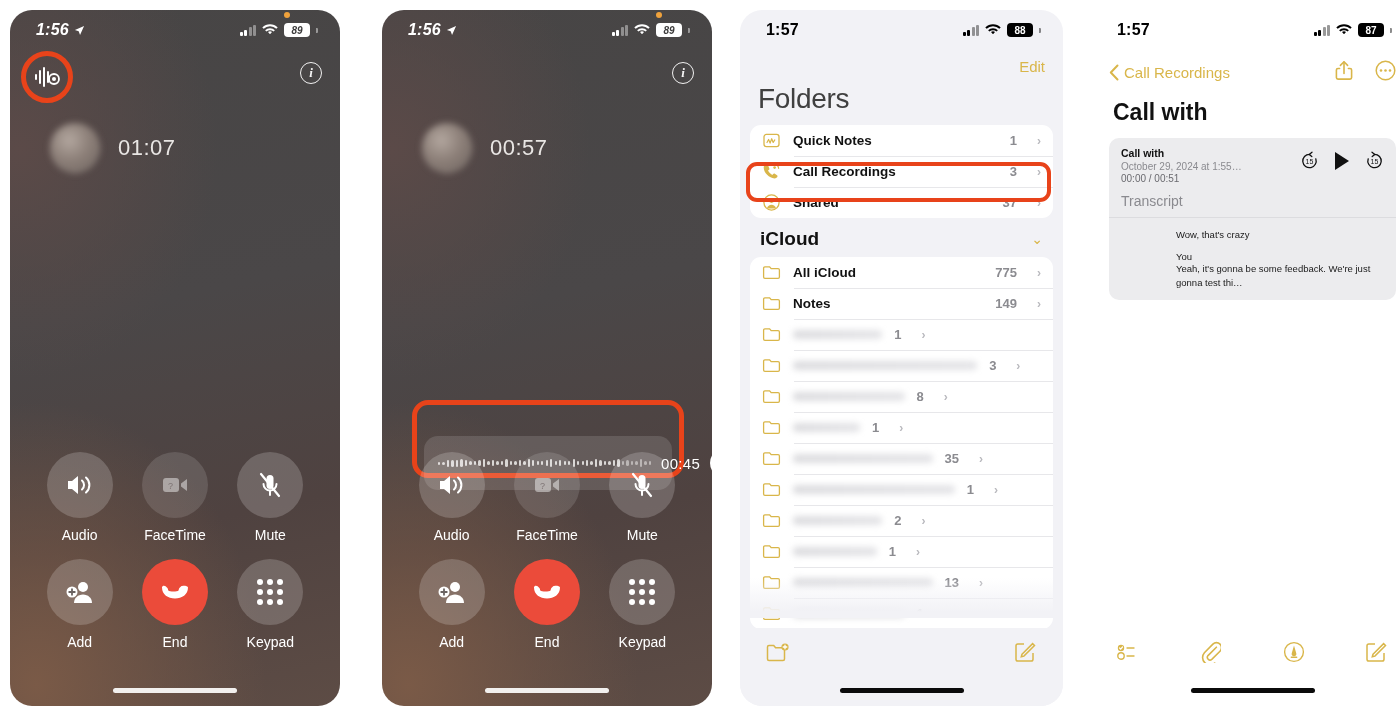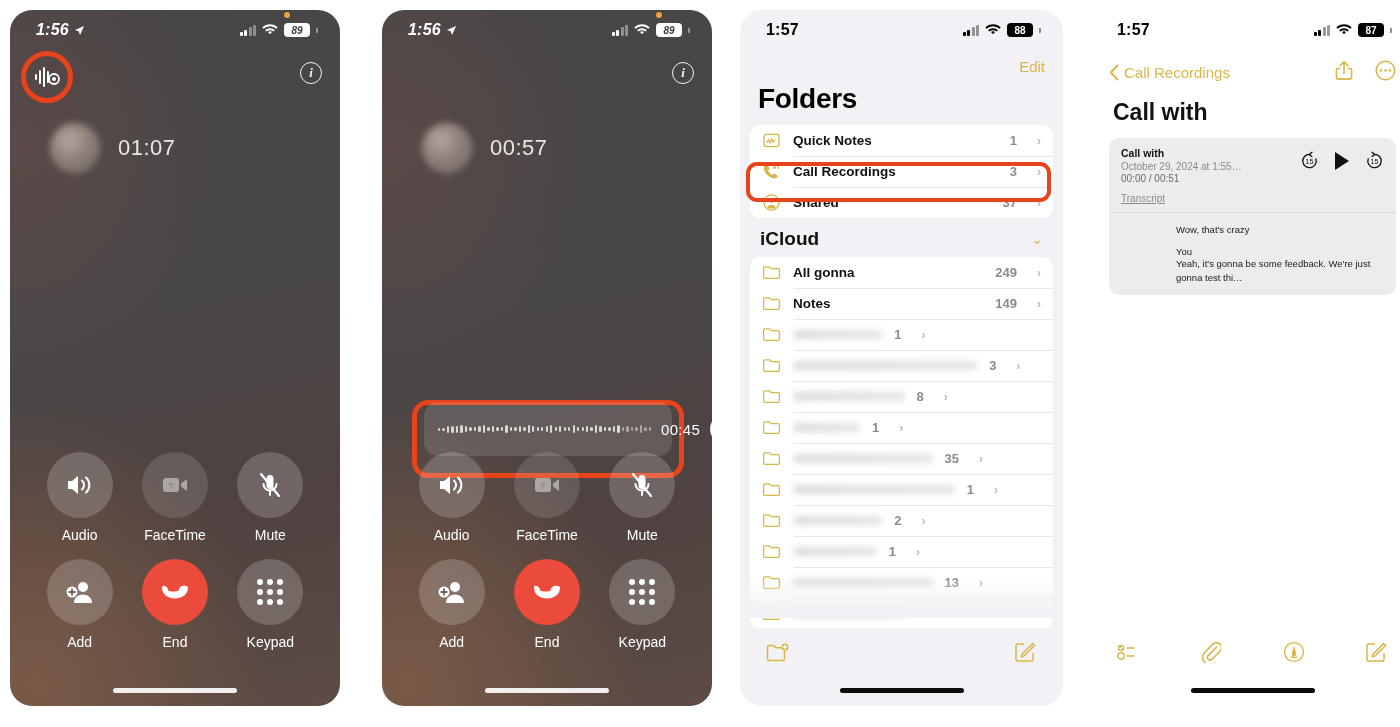--- a/index.html
+++ b/index.html
@@ -106,21 +106,21 @@
   }
   .call-timer { color: #e9e6e4; font-size: 22px; letter-spacing: .5px; }
 
   
   .rec-hl {
     position: absolute; left: 30px; top: 390px;
     width: 272px; height: 78px;
     border: 5px solid #e8431a; border-radius: 16px;
   }
   .rec-pill {
-    position: absolute; left: 42px; top: 392px;
+    position: absolute; left: 42px; top: 426px;
     width: 248px; height: 54px;
     border-radius: 14px;
     background: rgba(255,255,255,.13);
     display: flex; align-items: center;
     padding: 0 8px 0 14px; gap: 10px;
   }
   .waveform { flex: 1; display: flex; align-items: center; gap: 2.2px; height: 16px; }
   .waveform i { width: 2.3px; border-radius: 2px; background: #e7e4e2; display:block; }
   .rec-time { color: #fff; font-size: 15px; letter-spacing: .3px; }
   .stop-btn {
@@ -152,21 +152,21 @@
   .home-ind {
     position: absolute; left: 50%; transform: translateX(-50%);
     bottom: 13px; width: 124px; height: 5px; border-radius: 3px;
   }
   .home-ind.light-bar { background: #f2f0ee; }
   .home-ind.dark-bar { background: #0b0b0b; }
 
   
   .edit-row { display: flex; justify-content: flex-end; padding: 8px 18px 0; }
   .edit-link { color: #d9b64a; font-size: 15px; }
-  .folders-title { font-size: 28px; font-weight: bold; color: #000000; padding: 8px 18px 10px; letter-spacing: -.3px; }
+  .folders-title { font-size: 28px; font-weight: normal; color: #404040; padding: 8px 18px 10px; letter-spacing: -.3px; }
   .sec-head {
     display: flex; align-items: center; justify-content: space-between;
     padding: 10px 20px 7px;
   }
   .sec-head .t { font-size: 19px; font-weight: bold; color: #111; }
   .chev-down { color: #d9b64a; font-size: 14px; }
 
   .card {
     background: #fff; border-radius: 11px; margin: 0 10px;
     overflow: hidden;
@@ -234,21 +234,21 @@
   .ac-date { font-size: 10px; color: #8a8a8f; margin-top: 2px; white-space: nowrap; overflow: hidden; text-overflow: ellipsis; }
   .ac-time { font-size: 10px; color: #6a6a6f; margin-top: 1px; }
   .ac-ctrls { display: flex; align-items: center; gap: 16px; padding-top: 4px; }
   .skip { width: 19px; height: 19px; }
   .play-tri {
     width: 0; height: 0;
     border-left: 14px solid #111;
     border-top: 9px solid transparent;
     border-bottom: 9px solid transparent;
   }
-  .ac-transcript-lbl { font-size: 10px; color: #8a8a8f; padding: 2px 12px 8px; text-decoration: underline; }
+  .ac-transcript-lbl { font-size: 14px; color: #8a8a8f; padding: 2px 12px 8px; }
   .ac-divider { height: 1px; background: #dcdcdf; }
   .ac-body { padding: 10px 20px 11px; margin-left: 47px; }
   .tr-line { font-size: 9.5px; color: #1a1a1a; line-height: 1.45; }
   .tr-spk { font-size: 9.5px; color: #1a1a1a; margin-top: 9px; }
 </style>
 </head>
 <body>
 
 <div class="board">
 
@@ -596,22 +596,22 @@
       <span class="t">iCloud</span>
       <span class="chev-down">⌄</span>
     </div>
     <div class="card" id="icloud-folders">
         <div class="row">
           <span class="ic">
             <svg width="19" height="19" viewBox="0 0 19 19">
               <path d="M1.6 5.2V14a1.3 1.3 0 0 0 1.3 1.3h13.2A1.3 1.3 0 0 0 17.4 14V7a1.3 1.3 0 0 0-1.3-1.3H9.2L7.6 3.8H2.9A1.3 1.3 0 0 0 1.6 5.2z" fill="none" stroke="#d9b64a" stroke-width="1.3"></path>
             </svg>
           </span>
-          <span class="nm">All gonna</span>
-          <span class="ct">249</span>
+          <span class="nm">All iCloud</span>
+          <span class="ct">775</span>
           <span class="cv">›</span>
         </div>
         <div class="row">
           <span class="ic">
             <svg width="19" height="19" viewBox="0 0 19 19">
               <path d="M1.6 5.2V14a1.3 1.3 0 0 0 1.3 1.3h13.2A1.3 1.3 0 0 0 17.4 14V7a1.3 1.3 0 0 0-1.3-1.3H9.2L7.6 3.8H2.9A1.3 1.3 0 0 0 1.6 5.2z" fill="none" stroke="#d9b64a" stroke-width="1.3"></path>
             </svg>
           </span>
           <span class="nm">Notes</span>
           <span class="ct">149</span>

